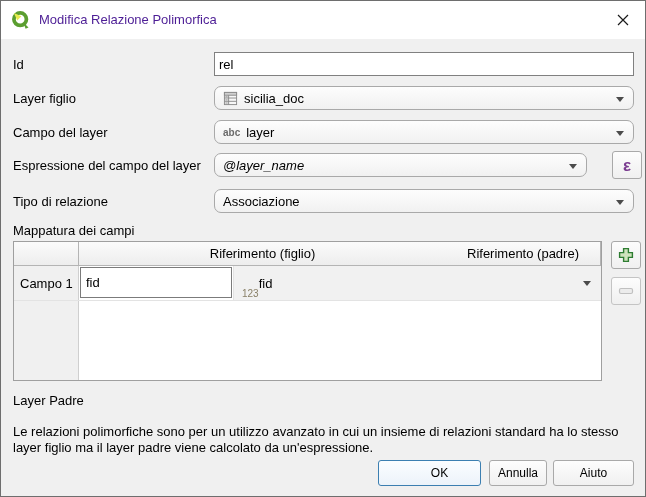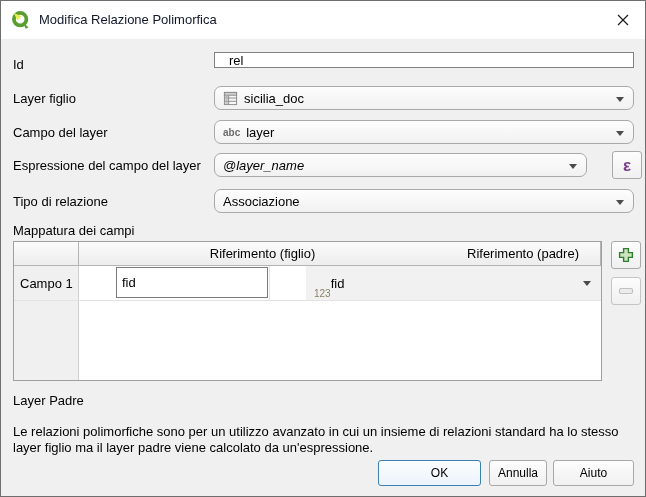--- a/index.html
+++ b/index.html
@@ -5,29 +5,29 @@
   * { margin:0; padding:0; box-sizing:border-box; }
   html,body { width:646px; height:497px; }
   body { font-family:"Liberation Sans","DejaVu Sans",sans-serif; font-size:13px; color:#000; }
 
   .dialog { position:absolute; left:0; top:0; width:646px; height:497px;
             background:#f0f0f0; border:1px solid #6e6e6e; overflow:hidden; }
 
   
   .titlebar { position:absolute; left:0; top:0; width:644px; height:38px; background:#ffffff; }
   .titlebar .appicon { position:absolute; left:10px; top:9px; width:20px; height:20px; }
-  .titlebar .title { position:absolute; left:38px; top:11px; font-size:13px; color:#0f172a; }
+  .titlebar .title { position:absolute; left:38px; top:11px; font-size:13px; color:#4c1d95; }
   .close-btn { position:absolute; right:8px; top:6px; width:28px; height:26px;
                display:flex; align-items:center; justify-content:center; background:transparent; }
 
   
   .label { position:absolute; left:12px; font-size:13px; color:#000; white-space:nowrap; }
 
-  .textbox { position:absolute; height:16px; background:#fff; border:1px solid #808080;
-             font-family:inherit; font-size:13px; color:#000; padding:0 14px; outline:none; }
+  .textbox { position:absolute; height:24px; background:#fff; border:1px solid #808080;
+             font-family:inherit; font-size:13px; color:#000; padding:0 4px; outline:none; }
 
   .combo { position:absolute; height:24px; background:linear-gradient(#fdfdfd,#f1f1f1);
            border:1px solid #a9a9a9; border-radius:7px; display:flex; align-items:center;
            padding:0 24px 0 8px; overflow:hidden; white-space:nowrap; }
   .combo .arrow-down { position:absolute; right:9px; top:10px; width:0; height:0;
            border-left:4px solid transparent; border-right:4px solid transparent;
            border-top:5px solid #4b4b4b; }
   .combo .wicon { margin-right:6px; flex:0 0 auto; display:inline-flex; align-items:center; }
   .type-icon { font-size:10px; font-weight:bold; color:#6b6b6b; letter-spacing:0; }
   .num-icon  { font-size:10px; font-weight:normal; color:#8a8168;margin-top:20px; }
@@ -44,21 +44,21 @@
   .ft-header { position:absolute; left:0; top:0; width:587px; height:24px;
                background:linear-gradient(#fbfbfb,#ededed); border-bottom:1px solid #b4b4b4;
                display:flex; }
   .ft-h-corner { width:65px; border-right:1px solid #b4b4b4; }
   .ft-h-cell { display:flex; align-items:center; justify-content:center; font-size:13px; }
   .ft-h-padre { width:155px; border-right:1px solid #b4b4b4; }
   .ft-h-figlio { flex:1; }
   .ft-rowheader-strip { position:absolute; left:0; top:24px; width:65px; height:114px;
                background:#f0f0f0; border-right:1px solid #cfcfcf; }
   .ft-row { position:absolute; left:0; top:24px; width:587px; height:35px;
-            border-bottom:1px solid #e3e3e3; display:flex;gap:36px; }
+            border-bottom:1px solid #e3e3e3; display:flex; }
   .ft-rh { width:65px; background:#f0f0f0; border-right:1px solid #cfcfcf;
            display:flex; align-items:center; padding-left:6px; font-size:13px; }
   .ft-cell-padre { width:155px; border-right:1px solid #e3e3e3; position:relative; background:#fff; }
   .ft-cell-padre input { position:absolute; left:1px; top:1px; width:152px; height:31px;
            border:1px solid #7b7b7b; background:#fff; font-family:inherit; font-size:13px;
            padding:0 5px; outline:none; }
   .ft-cell-figlio { flex:1; position:relative; background:#f1f1f1; display:flex;
            align-items:center; padding:0 24px 0 8px; }
   .ft-cell-figlio .arrow-down { position:absolute; right:10px; top:15px; width:0; height:0;
            border-left:4px solid transparent; border-right:4px solid transparent;

